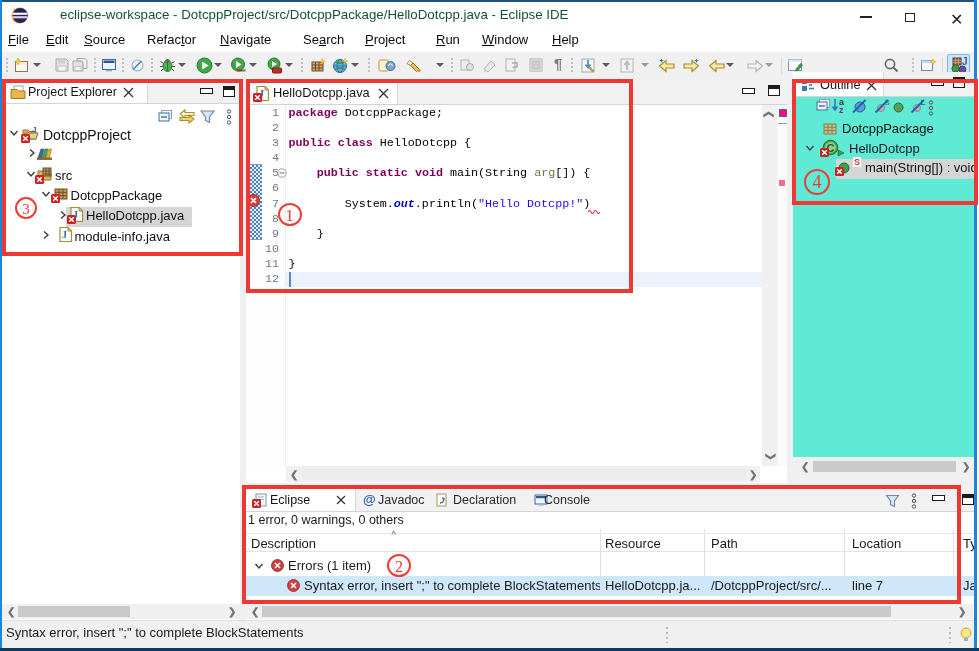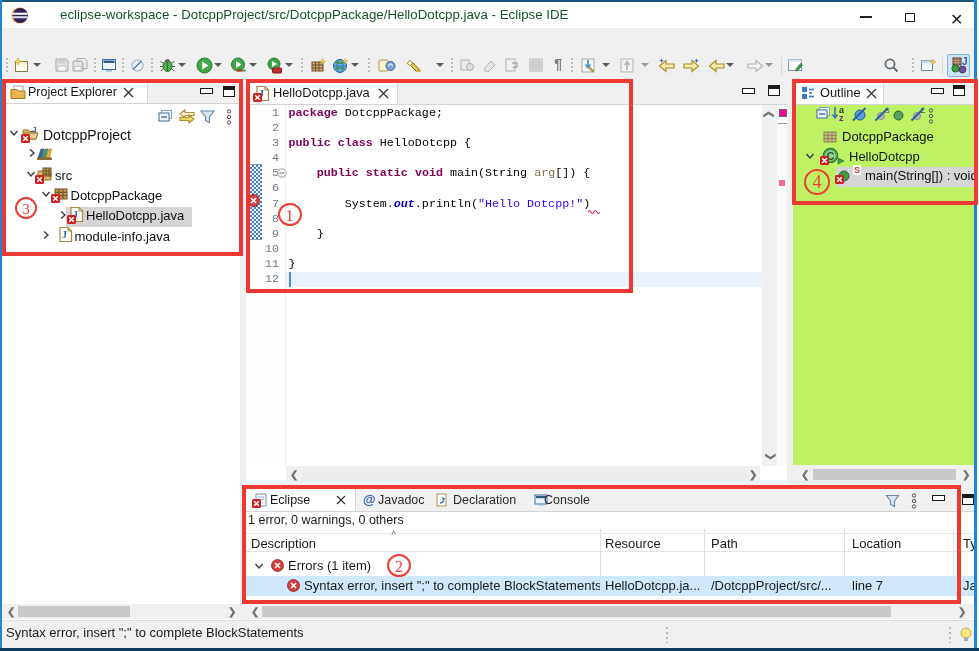--- a/index.html
+++ b/index.html
@@ -37,20 +37,32 @@
       <circle cx="9.3" cy="8.5" r="7.6" fill="#2c2255"></circle>
       <rect x="1.5" y="5.7" width="15" height="2.1" fill="#ffffff"></rect>
       <rect x="1.5" y="9.2" width="15" height="2.1" fill="#dcd9ee"></rect>
     </svg>
     <div class="abs" style="left:30px;top:5px;font-size:13.3px;color:#14532d;margin-left:28px;">eclipse-workspace - DotcppProject/src/DotcppPackage/HelloDotcpp.java - Eclipse IDE</div>
     <div class="abs" style="left:858px;top:14px;width:12px;height:1.5px;background:#222"></div>
     <div class="abs" style="left:903px;top:11px;width:10px;height:9px;border:1.3px solid #222"></div>
     <div class="abs" style="left:948px;top:8px;font-size:16px;color:#222;font-weight:400">✕</div>
   </div>
 
+  <div class="abs" style="left:2px;top:28px;width:975px;height:24px;background:#ffffff;font-size:13px;color:#0a0a0a;">
+    <div class="abs" style="left:6px;top:4px"><u>F</u>ile</div>
+    <div class="abs" style="left:44px;top:4px"><u>E</u>dit</div>
+    <div class="abs" style="left:82px;top:4px"><u>S</u>ource</div>
+    <div class="abs" style="left:145px;top:4px">Refac<u>t</u>or</div>
+    <div class="abs" style="left:218px;top:4px"><u>N</u>avigate</div>
+    <div class="abs" style="left:301px;top:4px">Se<u>a</u>rch</div>
+    <div class="abs" style="left:363px;top:4px"><u>P</u>roject</div>
+    <div class="abs" style="left:434px;top:4px"><u>R</u>un</div>
+    <div class="abs" style="left:480px;top:4px"><u>W</u>indow</div>
+    <div class="abs" style="left:550px;top:4px"><u>H</u>elp</div>
+  </div>
 
   <div id="toolbar" class="abs" style="left:0px;top:0px;width:979px;height:28px;">
   <div class="abs" style="left:2px;top:52px;width:975px;height:28px;background:#f0f0f0;"></div>
   <div class="dotsep" style="left:6px"></div>
 
   <svg class="tbi" style="left:13px" width="17" height="17" viewBox="0 0 17 17">
         <rect x="2.5" y="4.5" width="12" height="10" fill="#fffdf0" stroke="#8a7a4f"></rect>
         <rect x="3" y="5" width="11" height="2.5" fill="#f3ead2"></rect>
         <path d="M5 1 L6 3.5 L8.5 4.5 L6 5.5 L5 8 L4 5.5 L1.5 4.5 L4 3.5 Z" fill="#f7d14a" stroke="#c79f2e" stroke-width="0.6"></path>
       </svg>
@@ -434,21 +446,21 @@
       <div class="abs" style="left:1px;top:18px;width:9px;height:1px;background:#a0a0a0"></div>
       <div class="abs" style="left:2px;top:75px;width:6px;height:6px;background:#f06a9a"></div>
     </div>
 
     <div class="abs scrtrack" style="left:40px;top:386px;width:474px;height:16px;">
       <div class="arr" style="left:4px;top:3px">❮</div>
       <div class="thumb" style="left:16px;top:3px;width:444px;height:11px;background:#ececec"></div>
       <div class="arr" style="left:463px;top:3px">❯</div>
     </div>
   </div>
-  <div id="outline" class="abs" style="left:793px;top:80px;width:182px;height:403px;background:#bef264;">
+  <div id="outline" class="abs" style="left:793px;top:72px;width:182px;height:403px;background:#5eead4;">
     <div class="abs tabrow" style="left:0;top:0;width:182px;height:25px;"></div>
     <div class="abs wtab" style="left:0;top:0;width:91px;height:24px;border-right:1px solid #d8d8d8"></div>
     <svg class="abs" style="left:8px;top:6px" width="14" height="14" viewBox="0 0 14 14">
         <rect x="1" y="1" width="5" height="5" fill="#3b76c0"></rect>
         <rect x="1" y="8" width="5" height="5" fill="#3b76c0"></rect>
         <line x1="8" y1="3.5" x2="13" y2="3.5" stroke="#3b76c0" stroke-width="1.6"></line>
         <line x1="8" y1="10.5" x2="13" y2="10.5" stroke="#3b76c0" stroke-width="1.6"></line>
         <line x1="8" y1="7" x2="11" y2="7" stroke="#3b76c0" stroke-width="1.6"></line>
       </svg>
     <div class="abs" style="left:27px;top:5px;font-size:12.8px;color:#151515">Outline</div>

